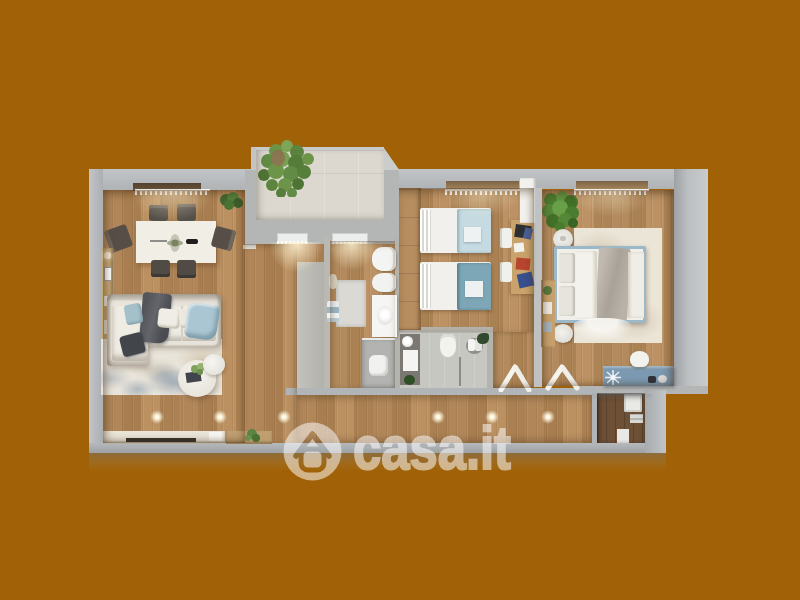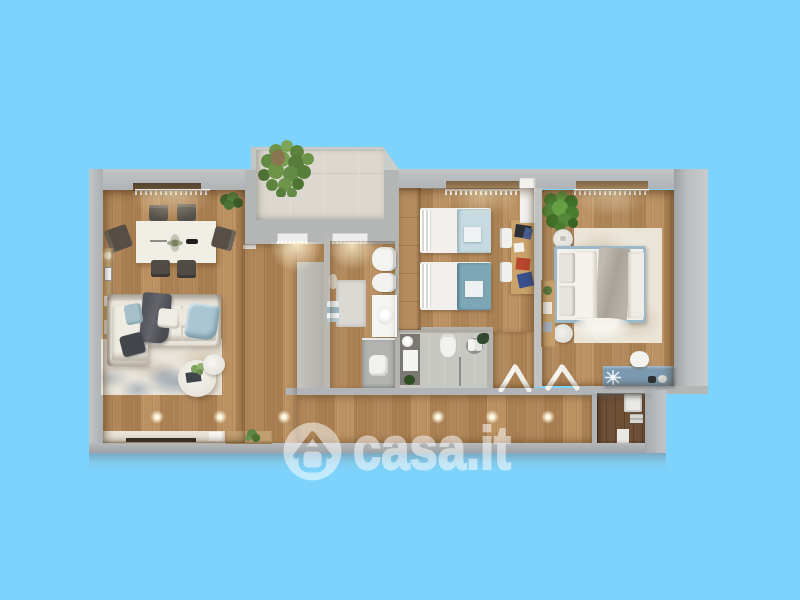--- a/index.html
+++ b/index.html
@@ -1,16 +1,16 @@
 <!DOCTYPE html>
 <html><head>
 <meta charset="utf-8">
 <style>
   html,body{margin:0;padding:0;background:#fff;}
-  #plan{position:relative;width:800px;height:600px;background:#7dd3fc;overflow:hidden;
+  #plan{position:relative;width:800px;height:600px;background:#a16207;overflow:hidden;
         font-family:"Liberation Sans",sans-serif;}
   .abs{position:absolute;}
   .wall{position:absolute;background:#b4b6b6;}
   .wood{position:absolute;
     background:
       repeating-linear-gradient(90deg, rgba(255,255,255,0.07) 0 1px, rgba(0,0,0,0) 1px 9px, rgba(60,30,0,0.07) 9px 10px),
       repeating-linear-gradient(90deg, #b1875a 0 19px, #a87e50 19px 38px, #bb9162 38px 57px, #ab8153 57px 76px);}
   .wood2{position:absolute;
     background:
       repeating-linear-gradient(90deg, rgba(255,255,255,0.07) 0 1px, rgba(0,0,0,0) 1px 9px, rgba(60,30,0,0.07) 9px 10px),

